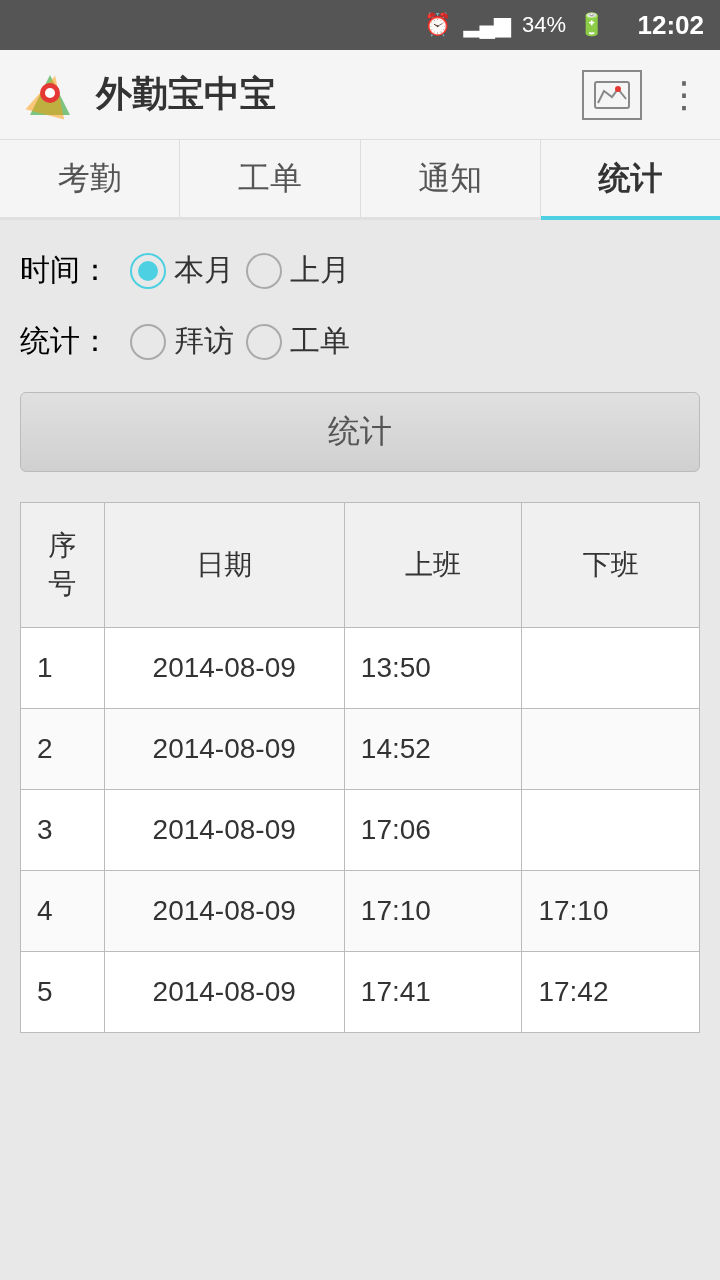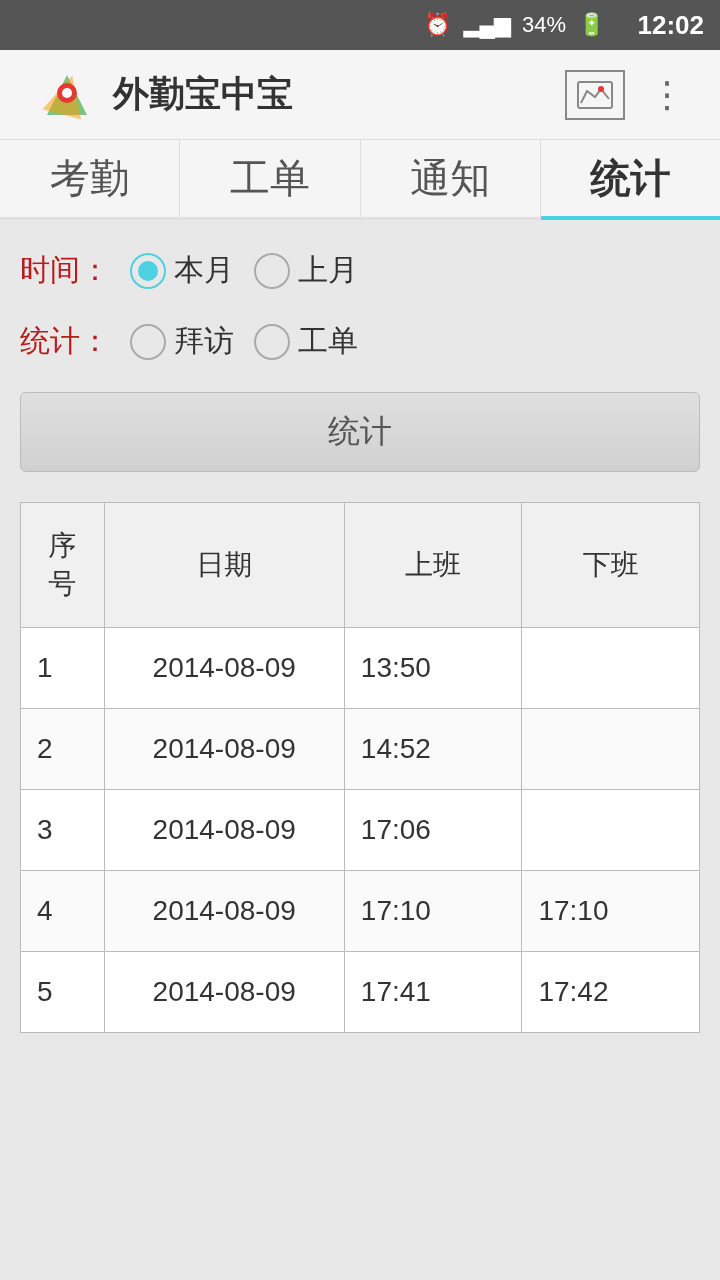--- a/index.html
+++ b/index.html
@@ -29,21 +29,21 @@
     .status-bar .signal { letter-spacing: -1px; }
     .status-bar .battery { }
     .status-bar .time { font-size: 26px; font-weight: bold; margin-left: 20px; }
 
     
     .title-bar {
       background: #f5f5f5;
       height: 90px;
       display: flex;
       align-items: center;
-      padding: 0 37px;
+      padding: 0 20px;
       border-bottom: 1px solid #ddd;
     }
     .title-bar .app-icon {
       width: 60px;
       height: 60px;
       margin-right: 16px;
       position: relative;
     }
     .title-bar .app-title {
       font-size: 36px;
@@ -73,21 +73,21 @@
       background: #f5f5f5;
       display: flex;
       height: 80px;
       border-bottom: 3px solid #e0e0e0;
     }
     .tab-item {
       flex: 1;
       display: flex;
       align-items: center;
       justify-content: center;
-      font-size: 40px;
+      font-size: 32px;
       color: #555;
       border-right: 1px solid #ddd;
       position: relative;
       cursor: pointer;
     }
     .tab-item:last-child { border-right: none; }
     .tab-item.active {
       color: #333;
       font-weight: bold;
     }
@@ -109,27 +109,27 @@
 
     
     .filter-row {
       display: flex;
       align-items: center;
       margin-bottom: 30px;
       font-size: 30px;
     }
     .filter-label {
       margin-right: 20px;
-      color: #b91c1c;
+      color: #000000;
       white-space: nowrap;
     }
     .radio-group {
       display: flex;
       align-items: flex-end;
-      gap: 20px;
+      gap: 12px;
     }
     .radio-item {
       display: flex;
       align-items: center;
       gap: 8px;
       cursor: pointer;
     }
     .radio-circle {
       width: 36px;
       height: 36px;

